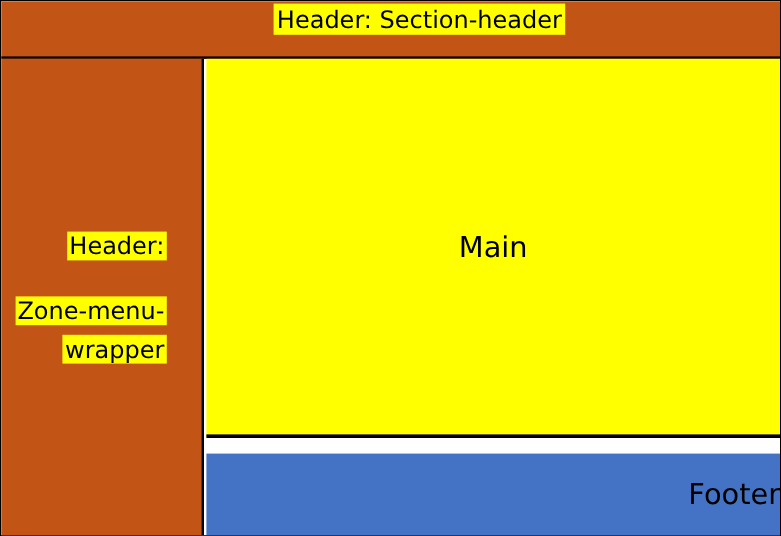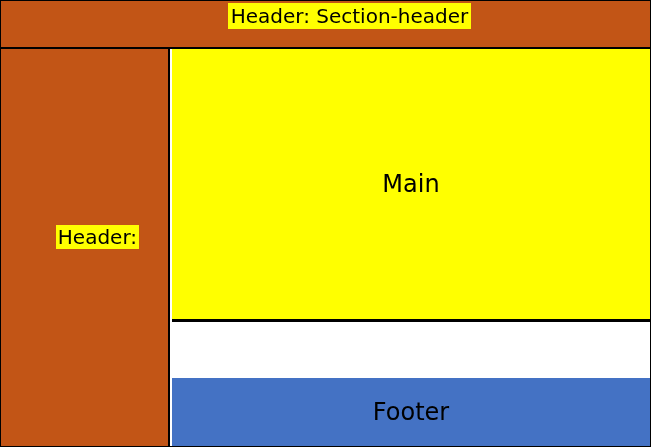--- a/index.html
+++ b/index.html
@@ -82,21 +82,21 @@
     max-width: 140px;
     word-break: break-word;
   }
 
   
   .main {
     position: absolute;
     left: 171px;
     top: 48px;
     width: 478px;
-    height: 273px;
+    height: 316px;
     background: #FFFF00;
     box-sizing: border-box;
     border-bottom: 3px solid #000000;
     display: flex;
     align-items: center;
     justify-content: center;
   }
   .main-label {
     font-size: 24px;
     line-height: 30px;
@@ -107,41 +107,44 @@
   .footer {
     position: absolute;
     left: 171px;
     top: 377px;
     width: 478px;
     height: 68px;
     background: #4472C4;
     box-sizing: border-box;
     display: flex;
     align-items: center;
-    justify-content: center;
+    justify-content: flex-end;
   }
   .footer-label {
     font-size: 24px;
     line-height: 30px;
     color: #000000;
   }
 </style>
 </head>
 <body>
 
 <div class="canvas">
 
   <div class="section-header">
     <span class="section-header-label">Header: Section-header</span>
   </div>
 
   <div class="zone-menu-wrapper">
     <div class="zone-menu-label zone-menu-line1">
       <span class="hl">Header:</span>
     </div>
+    <div class="zone-menu-label zone-menu-line2">
+      <span class="hl">Zone-menu-wrapper</span>
+    </div>
   </div>
 
   <div class="main">
     <span class="main-label">Main</span>
   </div>
 
   <div class="footer">
     <span class="footer-label">Footer</span>
   </div>
 

